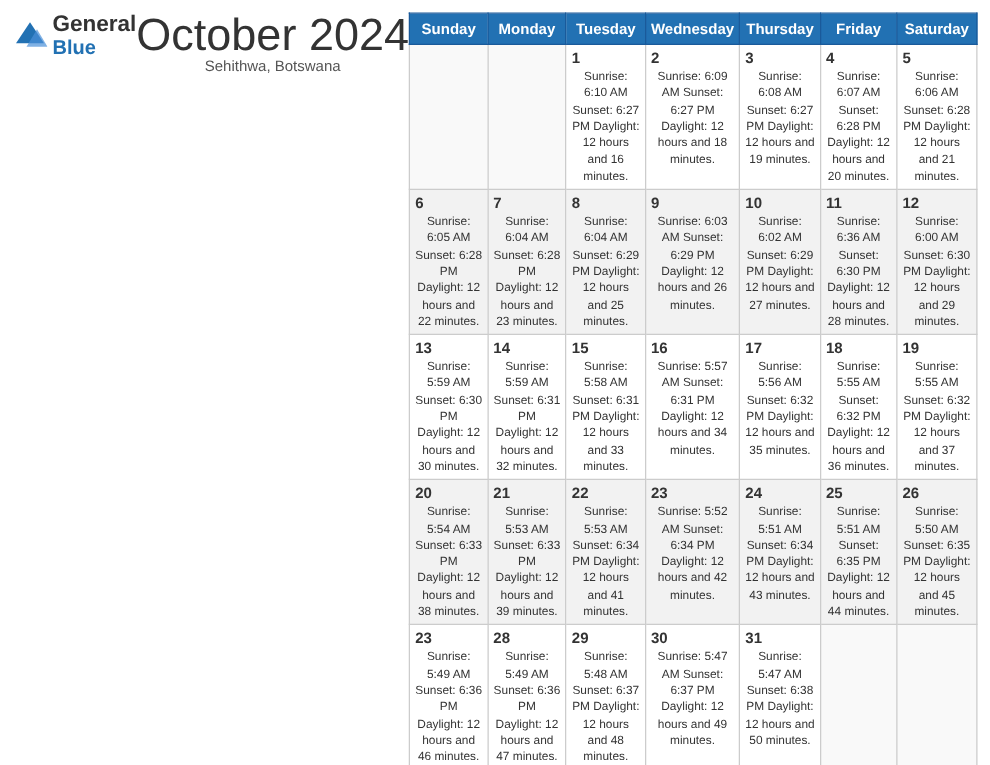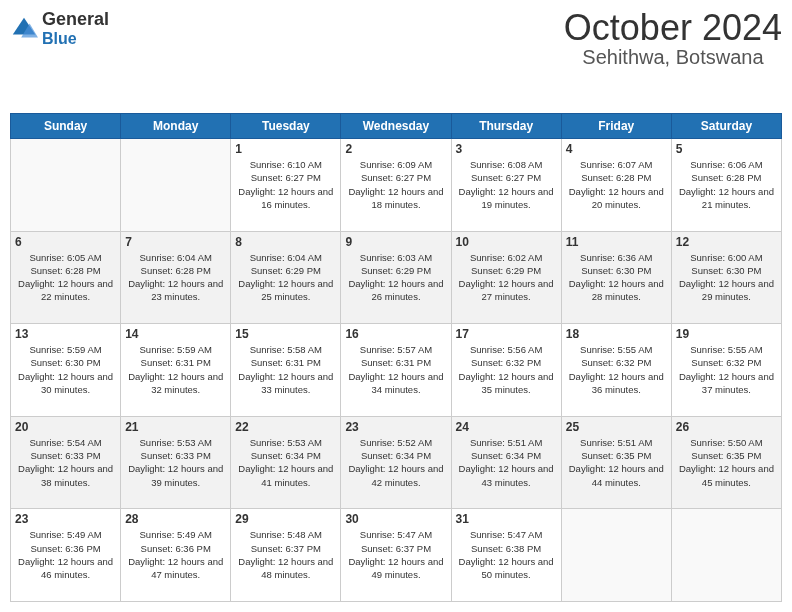--- a/index.html
+++ b/index.html
@@ -8,22 +8,21 @@
       height: 612px;
       font-family: Arial, sans-serif;
       background: #fff;
       overflow: hidden;
     }
     .page {
       width: 792px;
       height: 612px;
       padding: 10px;
       display: flex;
-      flex-direction: column;
-      gap: 36px;
+      flex-direction: row;
     }
     .header {
       display: flex;
       justify-content: space-between;
       align-items: flex-start;
       margin-bottom: 8px;
     }
     .logo {
       display: flex;
       align-items: center;
@@ -51,21 +50,21 @@
     .title-block {
       text-align: center;
     }
     .month-title {
       font-size: 36px;
       font-weight: 300;
       color: #333;
       line-height: 1;
     }
     .subtitle {
-      font-size: 20px;
+      font-size: 12px;
       color: #555;
     }
     .calendar {
       width: 100%;
       border-collapse: collapse;
       flex: 1;
     }
     .calendar thead th {
       background: #2271b3;
       color: #fff;

